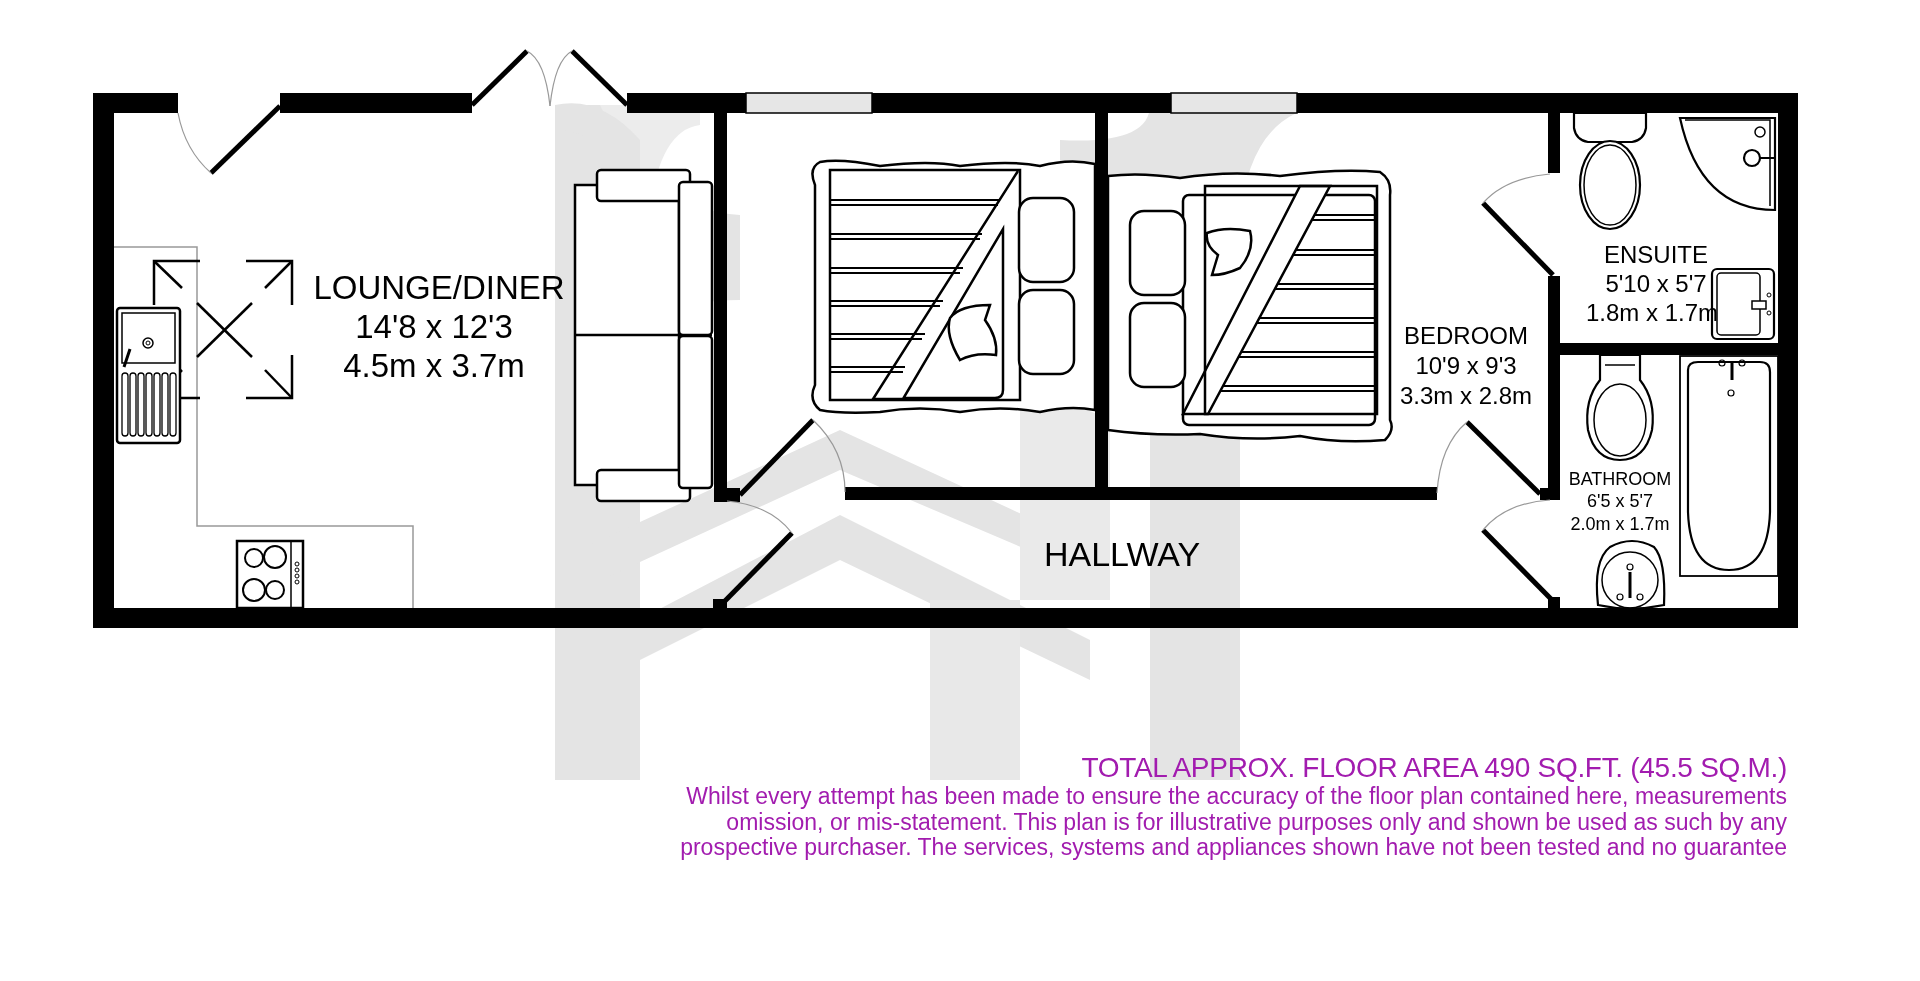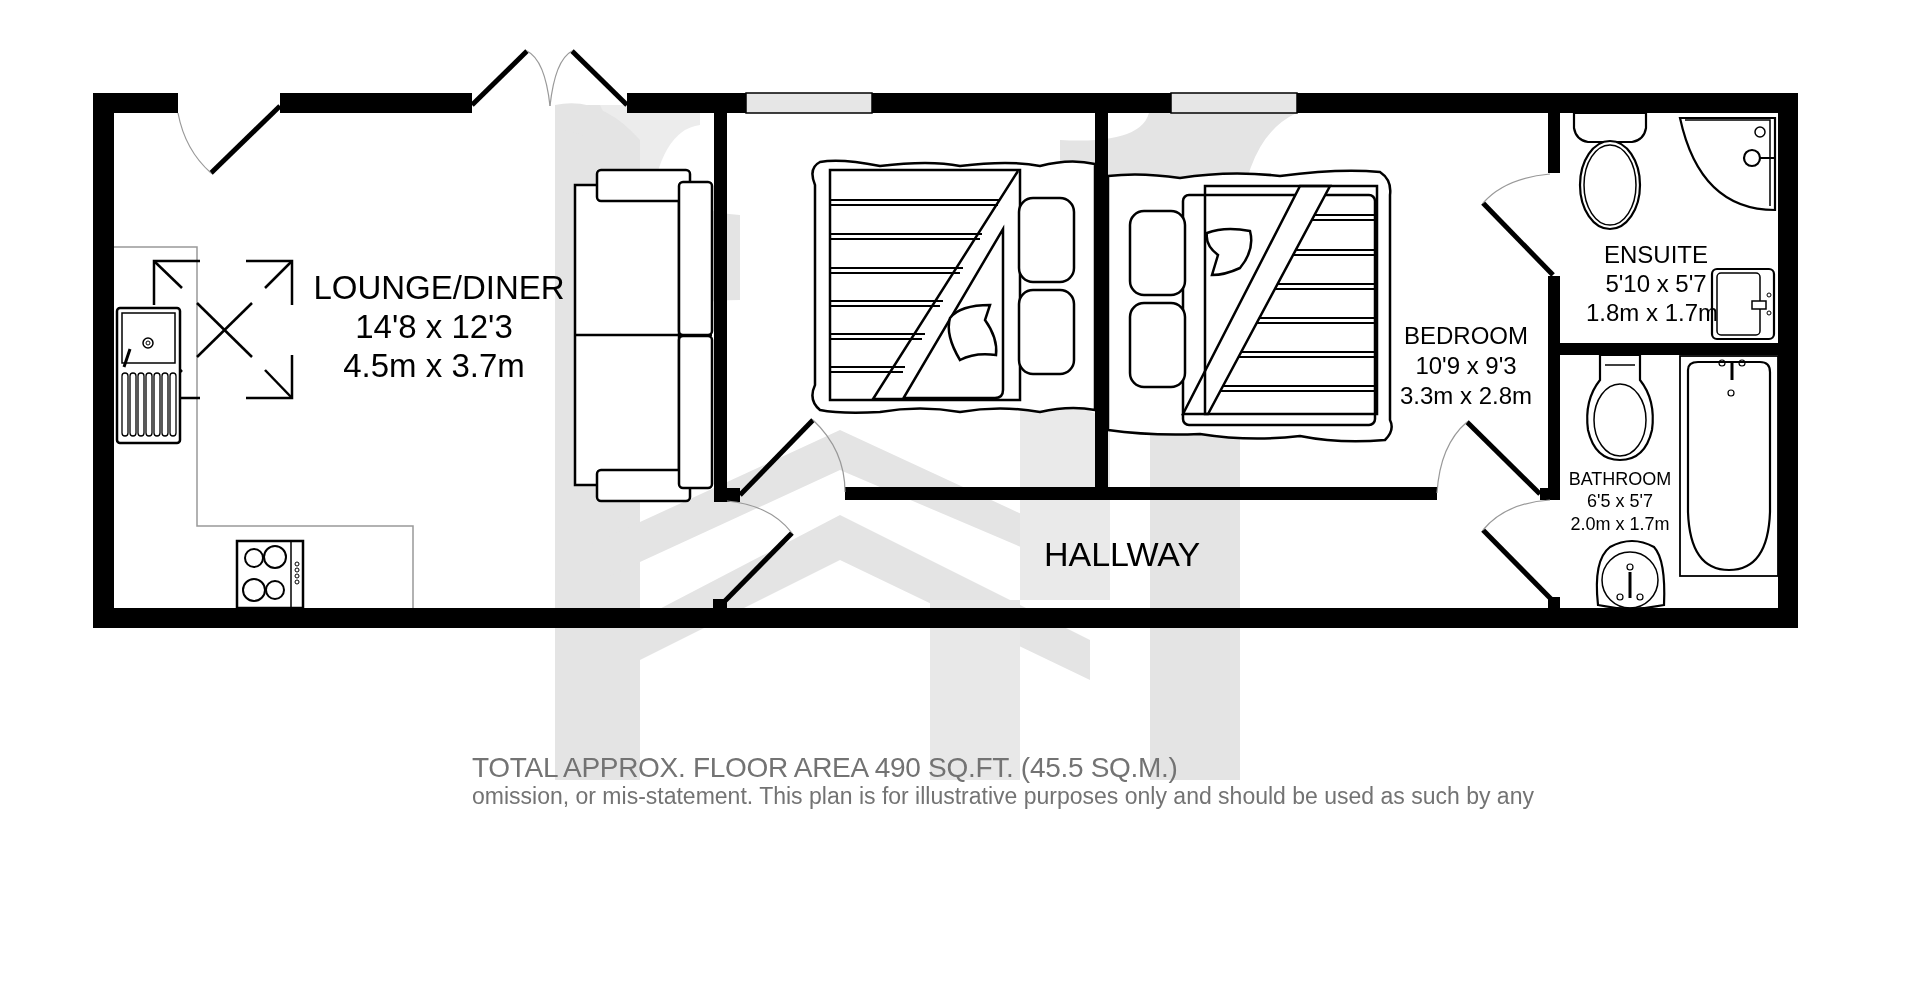--- a/index.html
+++ b/index.html
@@ -3,21 +3,21 @@
 <meta charset="utf-8">
 <style>
   html, body { margin:0; padding:0; background:#ffffff; }
   body { width:1920px; height:981px; position:relative; overflow:hidden; font-family:"Liberation Sans", sans-serif; }
   #plan { position:absolute; left:0; top:0; width:1920px; height:981px; }
   .lbl { font-family:"Liberation Sans", sans-serif; fill:#000; text-anchor:middle; }
   .room-lg { font-size:33px; }
   .room-md { font-size:24px; }
   .room-sm { font-size:18px; }
   .hall { font-size:34px; }
-  .footer { position:absolute; left:472px; width:1300px; top:752px; text-align:left; color:#737373; font-family:"Liberation Sans", sans-serif; }
+  .footer { position:absolute; left:487px; width:1300px; top:752px; text-align:right; color:#a21caf; font-family:"Liberation Sans", sans-serif; }
   .footer .total { font-size:28px; line-height:32px; letter-spacing:-0.3px; }
   .footer .disc { font-size:23px; line-height:25.5px; }
   .footer .disc div { white-space:nowrap; }
 </style>
 </head>
 <body>
 
 <svg id="plan" viewBox="0 0 1920 981" xmlns="http://www.w3.org/2000/svg">
 
   <g fill="#e4e4e4">
@@ -263,15 +263,17 @@
     <text class="lbl room-sm" x="1620" y="507">6'5 x 5'7</text>
     <text class="lbl room-sm" x="1620" y="530">2.0m x 1.7m</text>
 
     <text class="lbl hall" x="1122" y="566">HALLWAY</text>
   </g>
 </svg>
 
 <div class="footer">
   <div class="total">TOTAL APPROX. FLOOR AREA 490 SQ.FT. (45.5 SQ.M.)</div>
   <div class="disc">
-    <div>omission, or mis-statement. This plan is for illustrative purposes only and should be used as such by any</div>
+    <div>Whilst every attempt has been made to ensure the accuracy of the floor plan contained here, measurements</div>
+    <div>omission, or mis-statement. This plan is for illustrative purposes only and shown be used as such by any</div>
+    <div>prospective purchaser. The services, systems and appliances shown have not been tested and no guarantee</div>
   </div>
 </div>
 
 </body></html>

